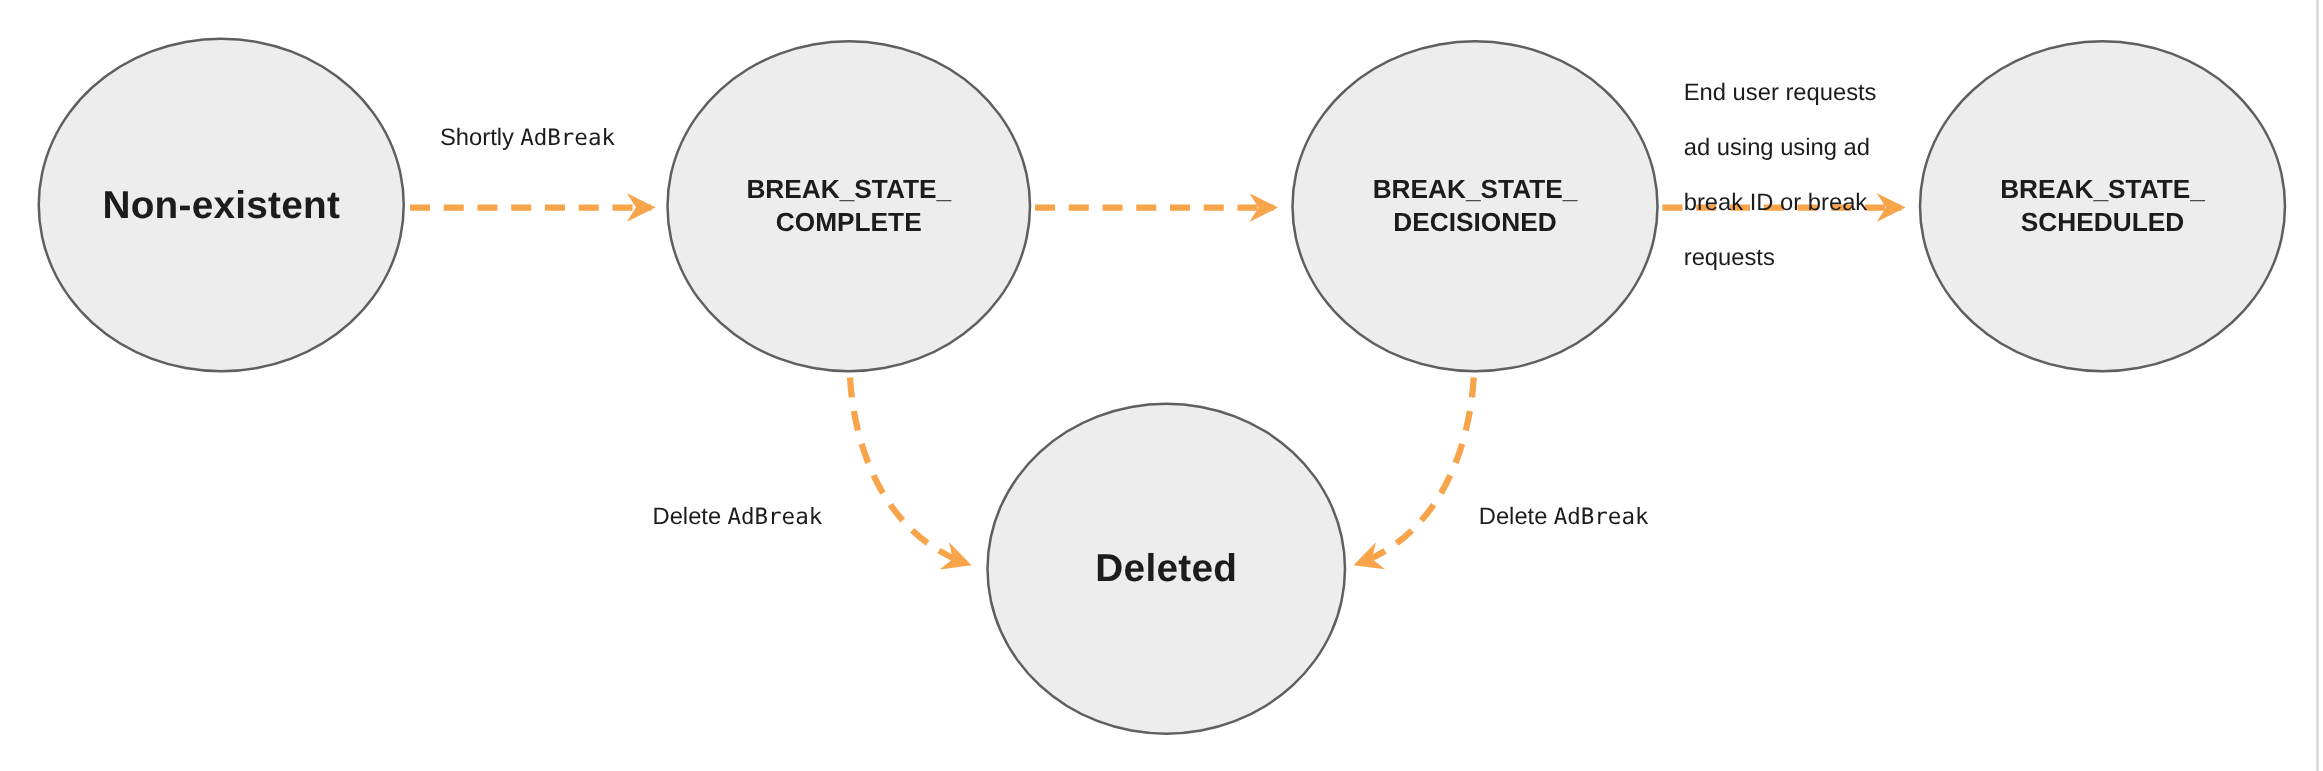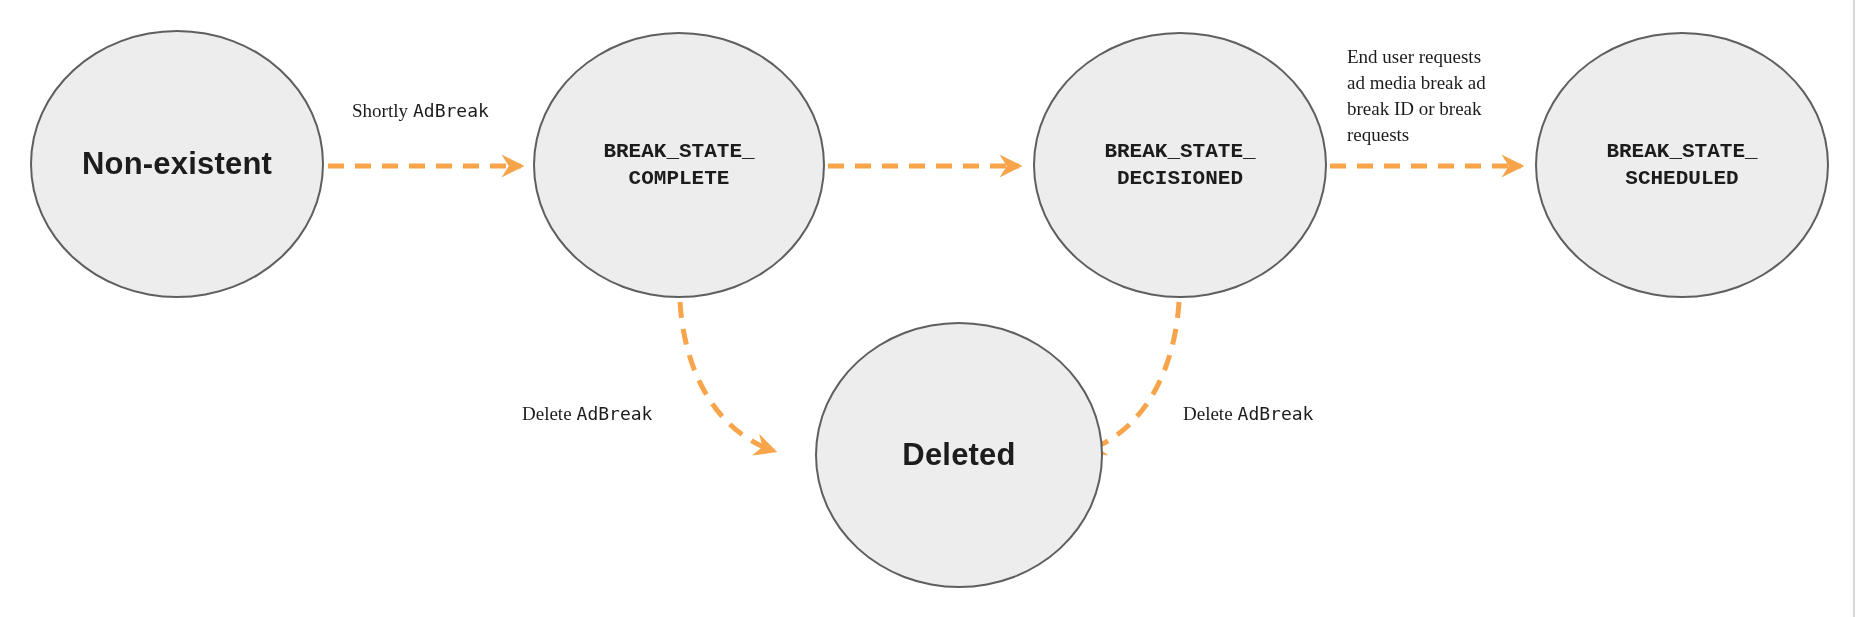--- a/index.html
+++ b/index.html
@@ -30,33 +30,33 @@
     align-items: center;
     justify-content: center;
     text-align: center;
   }
   .state .name-plain {
     font-weight: bold;
     font-size: 31px;
     letter-spacing: 0.2px;
   }
   .state .name-code {
-    font-family: Liberation Mono, monospace;
+    font-family: Liberation Sans, sans-serif;
     font-weight: bold;
     font-size: 21px;
     line-height: 1.3;
   }
 
   .edge-label {
     position: absolute;
     font-size: 19px;
     line-height: 26px;
     white-space: nowrap;
   }
-  .edge-label .plain { font-family: Liberation Serif, serif; }
+  .edge-label .plain { font-family: Liberation Sans, sans-serif; margin-top: 18px; }
   .edge-label .code  { font-family: "DejaVu Sans Mono", monospace; font-size: 18px; }
   .edge-label .plain.spaced { margin-right: 5px; }
 
   .right-divider {
     position: absolute;
     top: 0; right: 3px;
     width: 2px; height: 617px;
     background: var(--edge-line);
   }
 </style>
@@ -94,34 +94,34 @@
   </div>
 </div>
 
 <div class="state" style="left:1535px; top:32px; width:294px; height:266px;">
   <div class="name-code">
     <div>BREAK_STATE_</div>
     <div>SCHEDULED</div>
   </div>
 </div>
 
-<div class="state" style="left:815px; top:322px; width:288px; height:266px;align-items:center;">
+<div class="state" style="left:789px; top:322px; width:288px; height:266px;align-items:center;">
   <div class="name-plain">Deleted</div>
 </div>
 
 <div class="edge-label" style="left:352px; top:98px;">
   <span class="plain spaced">Shortly</span><span class="code">AdBreak</span>
 </div>
 
 <div class="edge-label" style="left:833px; top:88px;">
 </div>
 
 <div class="edge-label" style="left:1347px; top:44px;">
   <div class="plain">End user requests</div>
-  <div class="plain">ad media break ad</div>
+  <div class="plain">ad using using ad</div>
   <div class="plain">break ID or break</div>
   <div class="plain">requests</div>
 </div>
 
 <div class="edge-label" style="left:522px; top:401px;">
   <span class="plain spaced">Delete</span><span class="code">AdBreak</span>
 </div>
 
 <div class="edge-label" style="left:1183px; top:401px;">
   <span class="plain spaced">Delete</span><span class="code">AdBreak</span>

